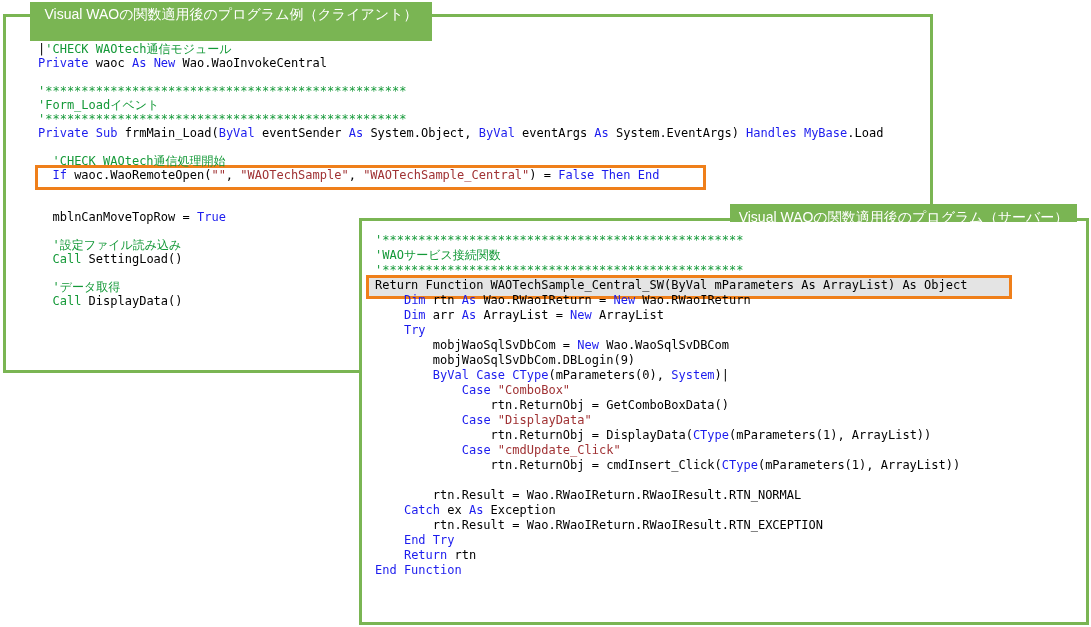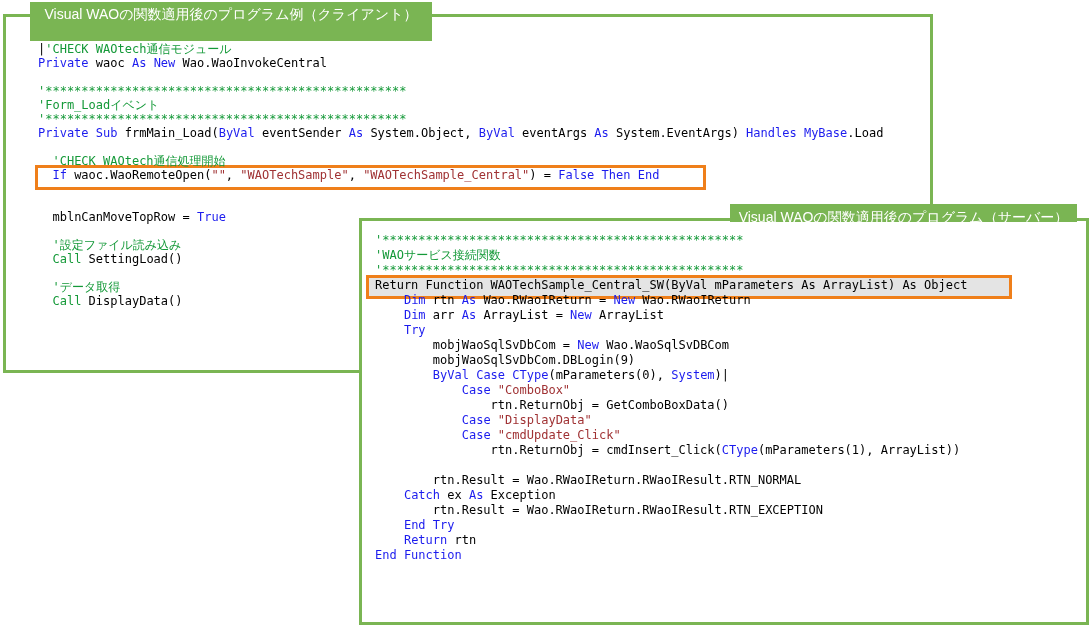--- a/index.html
+++ b/index.html
@@ -66,20 +66,21 @@
       <div class="line"><span class="linebox hl-gray"></span><span class="c-t">Return Function WAOTechSample_Central_SW(ByVal mParameters As ArrayList) As Object</span></div>
       <div class="line">    <span class="c-k">Dim</span><span class="c-t"> rtn </span><span class="c-k">As</span><span class="c-t"> Wao.RWaoIReturn = </span><span class="c-k">New</span><span class="c-t"> Wao.RWaoIReturn</span></div>
       <div class="line">    <span class="c-k">Dim</span><span class="c-t"> arr </span><span class="c-k">As</span><span class="c-t"> ArrayList = </span><span class="c-k">New</span><span class="c-t"> ArrayList</span></div>
       <div class="line">    <span class="c-k">Try</span></div>
       <div class="line">        <span class="c-t">mobjWaoSqlSvDbCom = </span><span class="c-k">New</span><span class="c-t"> Wao.WaoSqlSvDBCom</span></div>
       <div class="line">        <span class="c-t">mobjWaoSqlSvDbCom.DBLogin(9)</span></div>
       <div class="line">        <span class="c-k">ByVal</span><span class="c-t"> </span><span class="c-k">Case</span><span class="c-t"> </span><span class="c-k">CType</span><span class="c-t">(mParameters(0), </span><span class="c-k">System</span><span class="c-t">)</span><span class="c-cur">|</span></div>
       <div class="line">            <span class="c-k">Case</span><span class="c-t"> </span><span class="c-s">"ComboBox"</span></div>
       <div class="line">                <span class="c-t">rtn.ReturnObj = GetComboBoxData()</span></div>
       <div class="line">            <span class="c-k">Case</span><span class="c-t"> </span><span class="c-s">"DisplayData"</span></div>
+      <div class="line">                <span class="c-t">rtn.ReturnObj = DisplayData(</span><span class="c-k">CType</span><span class="c-t">(mParameters(1), ArrayList))</span></div>
       <div class="line">            <span class="c-k">Case</span><span class="c-t"> </span><span class="c-s">"cmdUpdate_Click"</span></div>
       <div class="line">                <span class="c-t">rtn.ReturnObj = cmdInsert_Click(</span><span class="c-k">CType</span><span class="c-t">(mParameters(1), ArrayList))</span></div>
       <div class="line"></div>
       <div class="line">        <span class="c-t">rtn.Result = Wao.RWaoIReturn.RWaoIResult.RTN_NORMAL</span></div>
       <div class="line">    <span class="c-k">Catch</span><span class="c-t"> ex </span><span class="c-k">As</span><span class="c-t"> Exception</span></div>
       <div class="line">        <span class="c-t">rtn.Result = Wao.RWaoIReturn.RWaoIResult.RTN_EXCEPTION</span></div>
       <div class="line">    <span class="c-k">End Try</span></div>
       <div class="line">    <span class="c-k">Return</span><span class="c-t"> rtn</span></div>
       <div class="line"><span class="c-k">End Function</span></div>
     </div>

